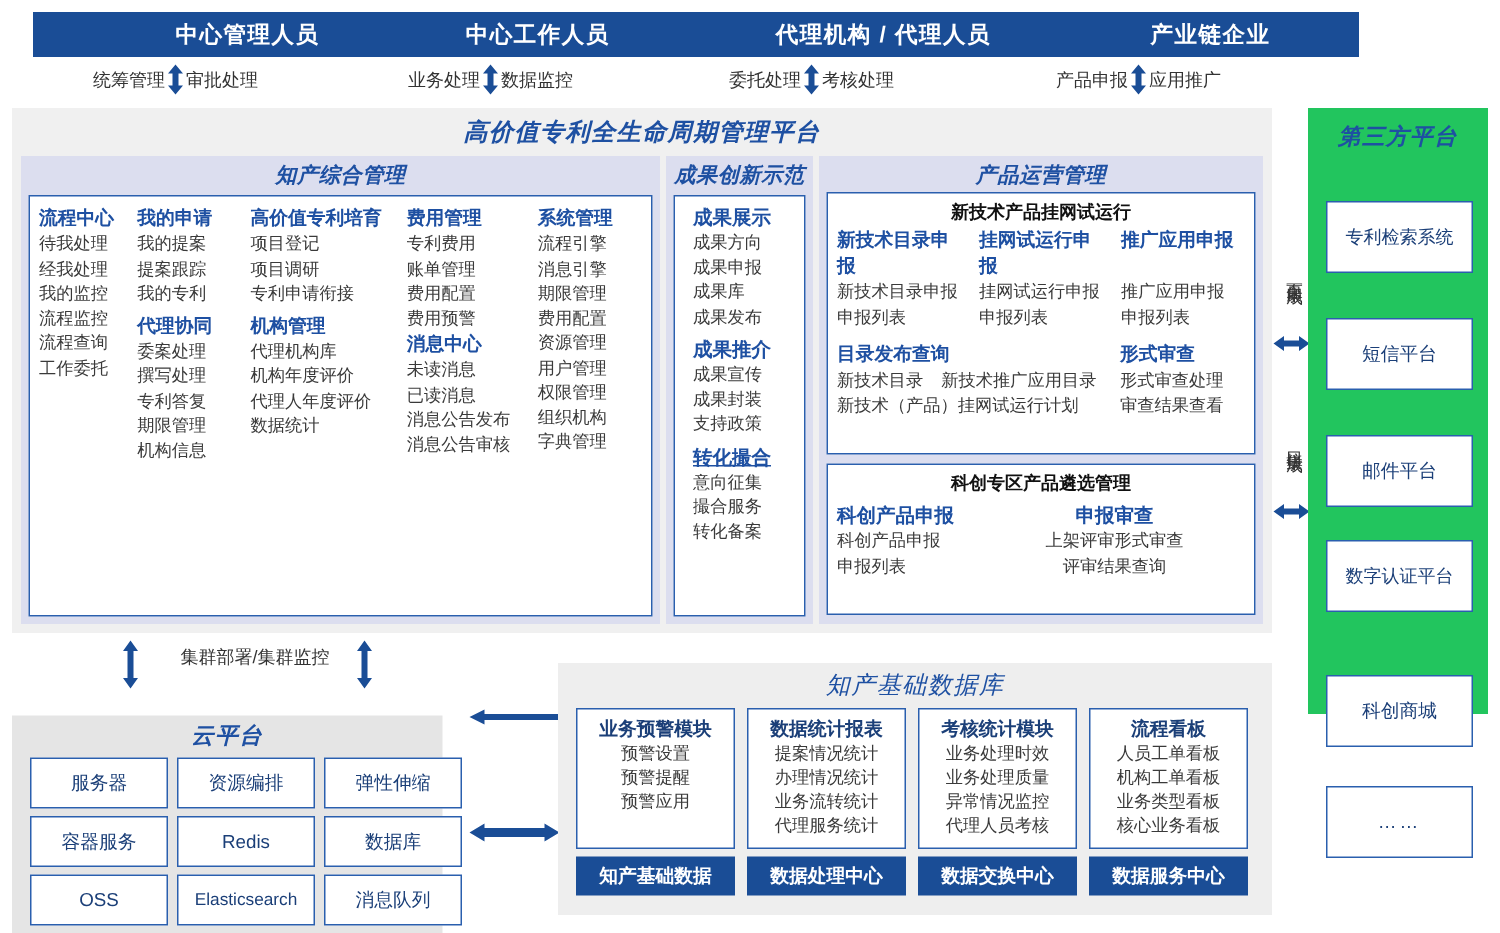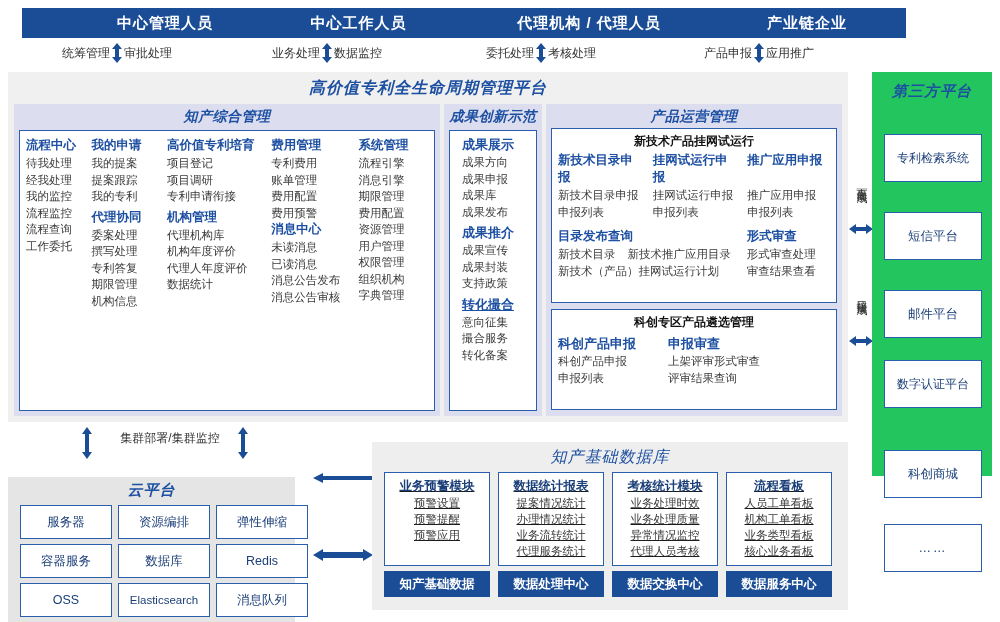--- a/index.html
+++ b/index.html
@@ -70,21 +70,21 @@
   .cluster-lbl{position:absolute;left:100px;top:430px;width:140px;text-align:center;
     font-size:12px;color:#333;}
 
   
   .db{position:absolute;left:372px;top:442px;width:476px;height:168px;background:#eeeeee;}
   .db-title{text-align:center;font-size:16px;font-style:italic;font-weight:normal;
     color:#1e50a2;padding-top:5px;letter-spacing:1px;}
   .db-cols{position:absolute;left:12px;top:30px;display:flex;gap:8px;}
   .db-col{width:106px;}
   .db-card{border:1.4px solid #2a5fae;background:#fff;height:94px;box-sizing:border-box;
-    padding-top:4px;text-align:center;text-decoration:underline;}
+    padding-top:4px;text-align:center;}
   .db-card .h{font-size:12.5px;font-weight:bold;color:#1b3f78;line-height:18px;}
   .db-card .i{font-size:11.5px;color:#3a3a3a;line-height:16px;}
   .db-foot{margin-top:5px;height:26px;background:#1a4d96;color:#fff;font-size:12.5px;
     font-weight:bold;display:flex;align-items:center;justify-content:center;}
 
   
   .arrow{position:absolute;}
 </style>
 </head>
 <body>
@@ -275,21 +275,21 @@
         </div>
 
         <div class="subbox" style="left:0;top:181px;width:286px;height:101px;">
           <div class="subbox-hd">科创专区产品遴选管理</div>
           <div style="display:flex;padding:2px 0 0 6px;">
             <div class="col" style="width:110px;">
               <div class="hd" style="font-size:13px;">科创产品申报</div>
               <div class="it">科创产品申报</div>
               <div class="it">申报列表</div>
             </div>
-            <div class="col" style="width:150px;">
+            <div class="col" style="width:150px;text-align:center;">
               <div class="hd" style="font-size:13px;">申报审查</div>
               <div class="it">上架评审形式审查</div>
               <div class="it">评审结果查询</div>
             </div>
           </div>
         </div>
 
       </div>
     </div>
   </div>
@@ -329,22 +329,22 @@
       </svg>
   </div>
 
   <div class="cloud">
     <div class="cloud-title">云平台</div>
     <div class="cloud-grid">
       <div class="cloud-cell">服务器</div>
       <div class="cloud-cell">资源编排</div>
       <div class="cloud-cell">弹性伸缩</div>
       <div class="cloud-cell">容器服务</div>
+      <div class="cloud-cell">Redis</div>
       <div class="cloud-cell">数据库</div>
-      <div class="cloud-cell">Redis</div>
       <div class="cloud-cell">OSS</div>
       <div class="cloud-cell" style="font-size:11.5px;">Elasticsearch</div>
       <div class="cloud-cell">消息队列</div>
     </div>
   </div>
 
   <div class="arrow" style="left:312px;top:471px;">
     <svg width="62" height="14" viewBox="0 0 62 14">
         <path d="M1 7 L11 2 V5 H61 V9 H11 V12 Z" fill="#1a4d96"></path>
       </svg>

